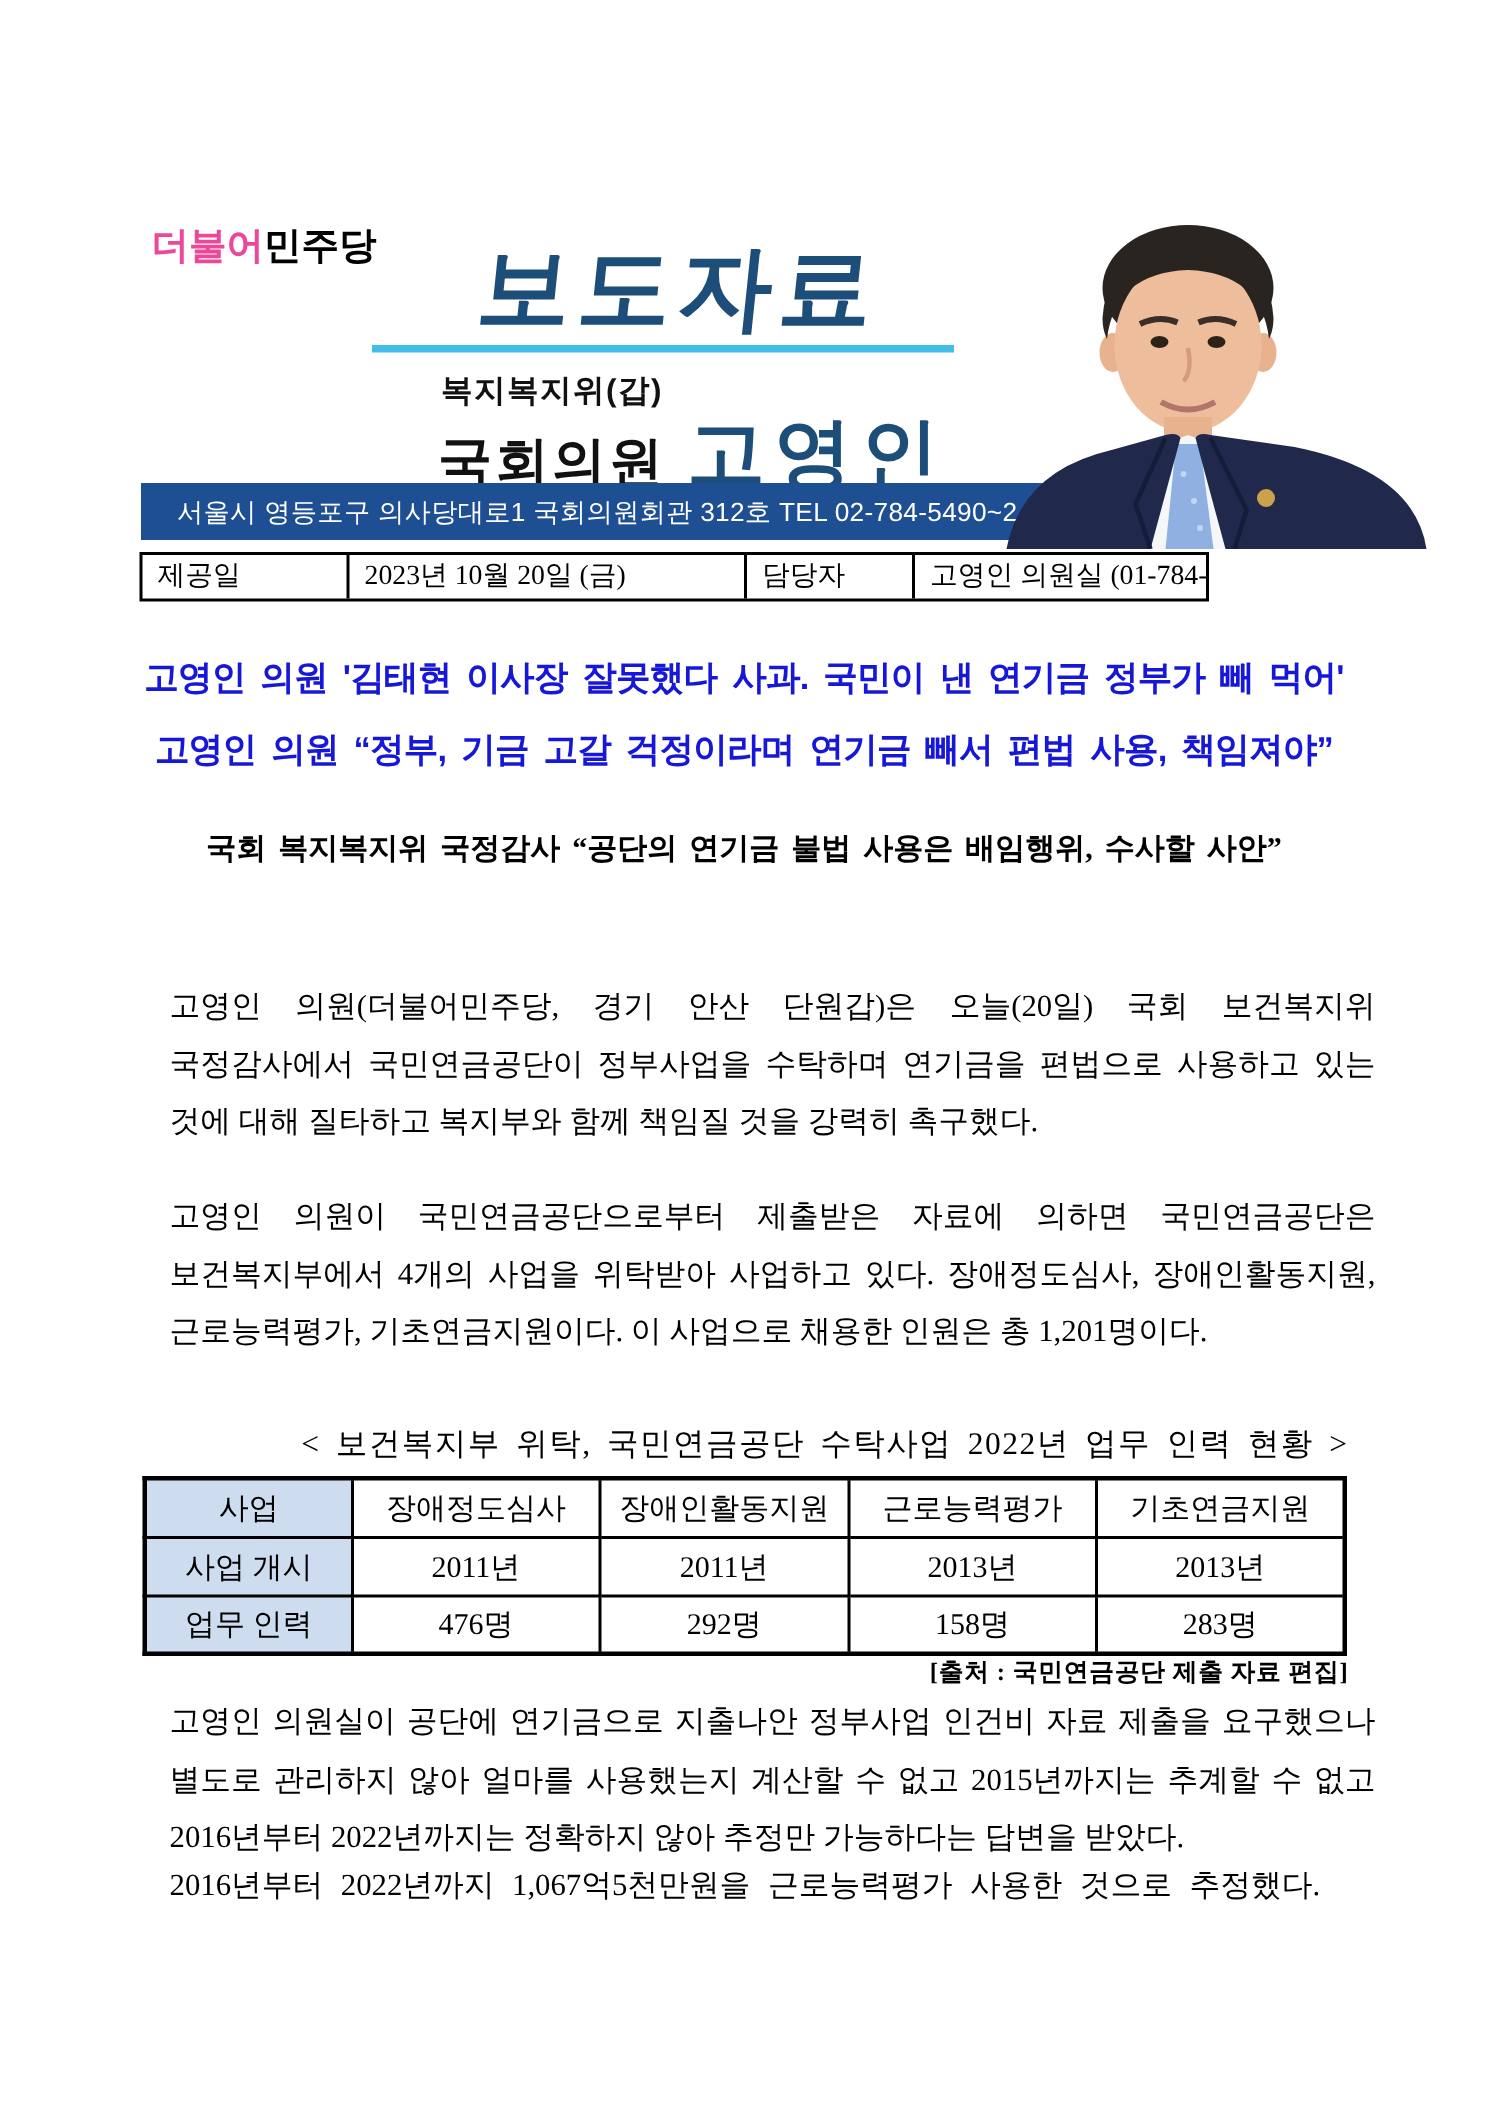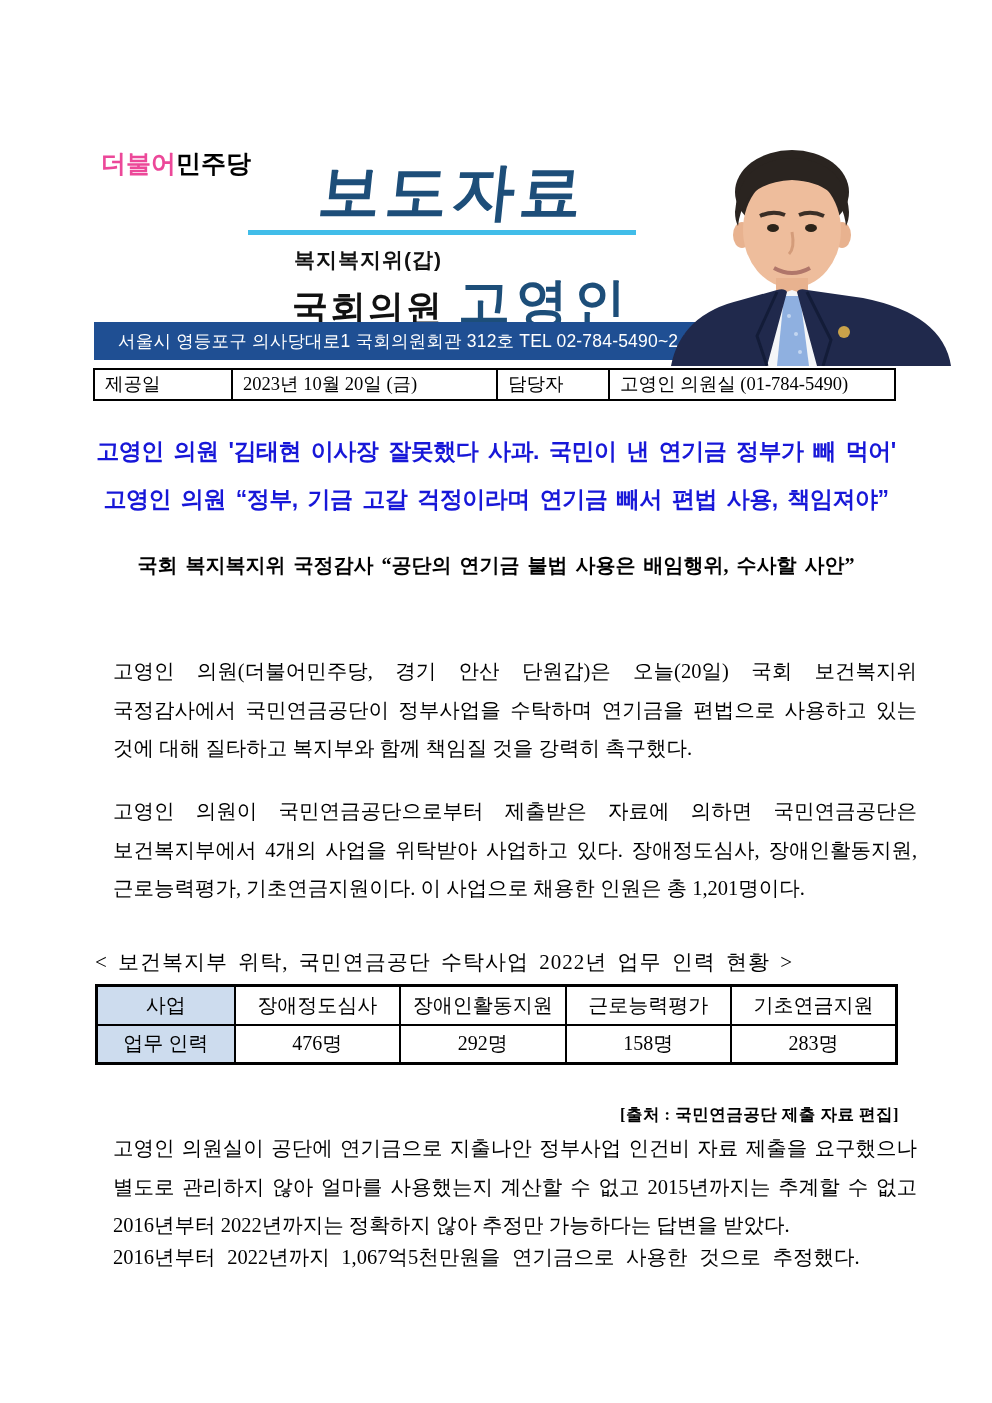--- a/index.html
+++ b/index.html
@@ -56,21 +56,21 @@
     width:812px; height:38px;
     background:#1f4f93; color:#fff;
     font-family:"Liberation Sans","DejaVu Sans",sans-serif;
     font-size:17.5px; line-height:38px;
     padding-left:24px; letter-spacing:0.2px;
     z-index:1;
   }
   
   .info-table {
     position:absolute; left:93px; top:368px;
-    width:803px; height:33px;
+    width:713px; height:33px;
     border:2px solid #000;
     display:flex; font-size:18.5px; line-height:29px;
     z-index:4; background:#fff;justify-content:space-between;
   }
   .info-table .cell { padding-left:10px; border-right:2px solid #000; overflow:hidden; white-space:nowrap; }
   .info-table .c1 { width:138px; }
   .info-table .c2 { width:265px; }
   .info-table .c3 { width:112px; }
   .info-table .c4 { flex:1; border-right:none; }
   
@@ -93,21 +93,21 @@
     font-size:20.5px; line-height:38.5px;
     text-align:justify; word-break:keep-all;margin-left:18px;
   }
   .p1 { top:652px; }
   .p2 { top:792px; }
   .p3 { top:1129px; }
   .p4 { top:1238px; text-align:left; word-spacing:0.32em; }
   
   .table-title {
     position:absolute; left:95px; top:948px; width:804px;
-    text-align:left; font-size:21px; letter-spacing:1px;
+    text-align:right; font-size:21px; letter-spacing:1px;
     word-spacing:4px; white-space:nowrap;
   }
   table.staff {
     position:absolute; left:95px; top:984px;
     width:803px; border-collapse:collapse;
     font-size:20px; table-layout:fixed;
   }
   table.staff td {
     border:2px solid #000; text-align:center;
     height:39px; padding:0;
@@ -198,26 +198,33 @@
   <table class="staff">
     <tbody>
       <tr>
         <td class="label">사업</td>
         <td>장애정도심사</td>
         <td>장애인활동지원</td>
         <td>근로능력평가</td>
         <td>기초연금지원</td>
       </tr>
       <tr>
+        <td class="label">사업 개시</td>
+        <td>2011년</td>
+        <td>2011년</td>
+        <td>2013년</td>
+        <td>2013년</td>
+      </tr>
+      <tr>
         <td class="label">업무 인력</td>
         <td>476명</td>
         <td>292명</td>
         <td>158명</td>
         <td>283명</td>
       </tr>
     </tbody>
   </table>
   <div class="source-note">[출처 : 국민연금공단 제출 자료 편집]</div>
 
   <div class="para p3">고영인 의원실이 공단에 연기금으로 지출나안 정부사업 인건비 자료 제출을 요구했으나 별도로 관리하지 않아 얼마를 사용했는지 계산할 수 없고 2015년까지는 추계할 수 없고 2016년부터 2022년까지는 정확하지 않아 추정만 가능하다는 답변을 받았다.</div>
-  <div class="para p4">2016년부터 2022년까지 1,067억5천만원을 연기금으로 사용한 것으로 추정했다.</div>
+  <div class="para p4">2016년부터 2022년까지 1,067억5천만원을 근로능력평가 사용한 것으로 추정했다.</div>
 
 </div>
 
 </body></html>

